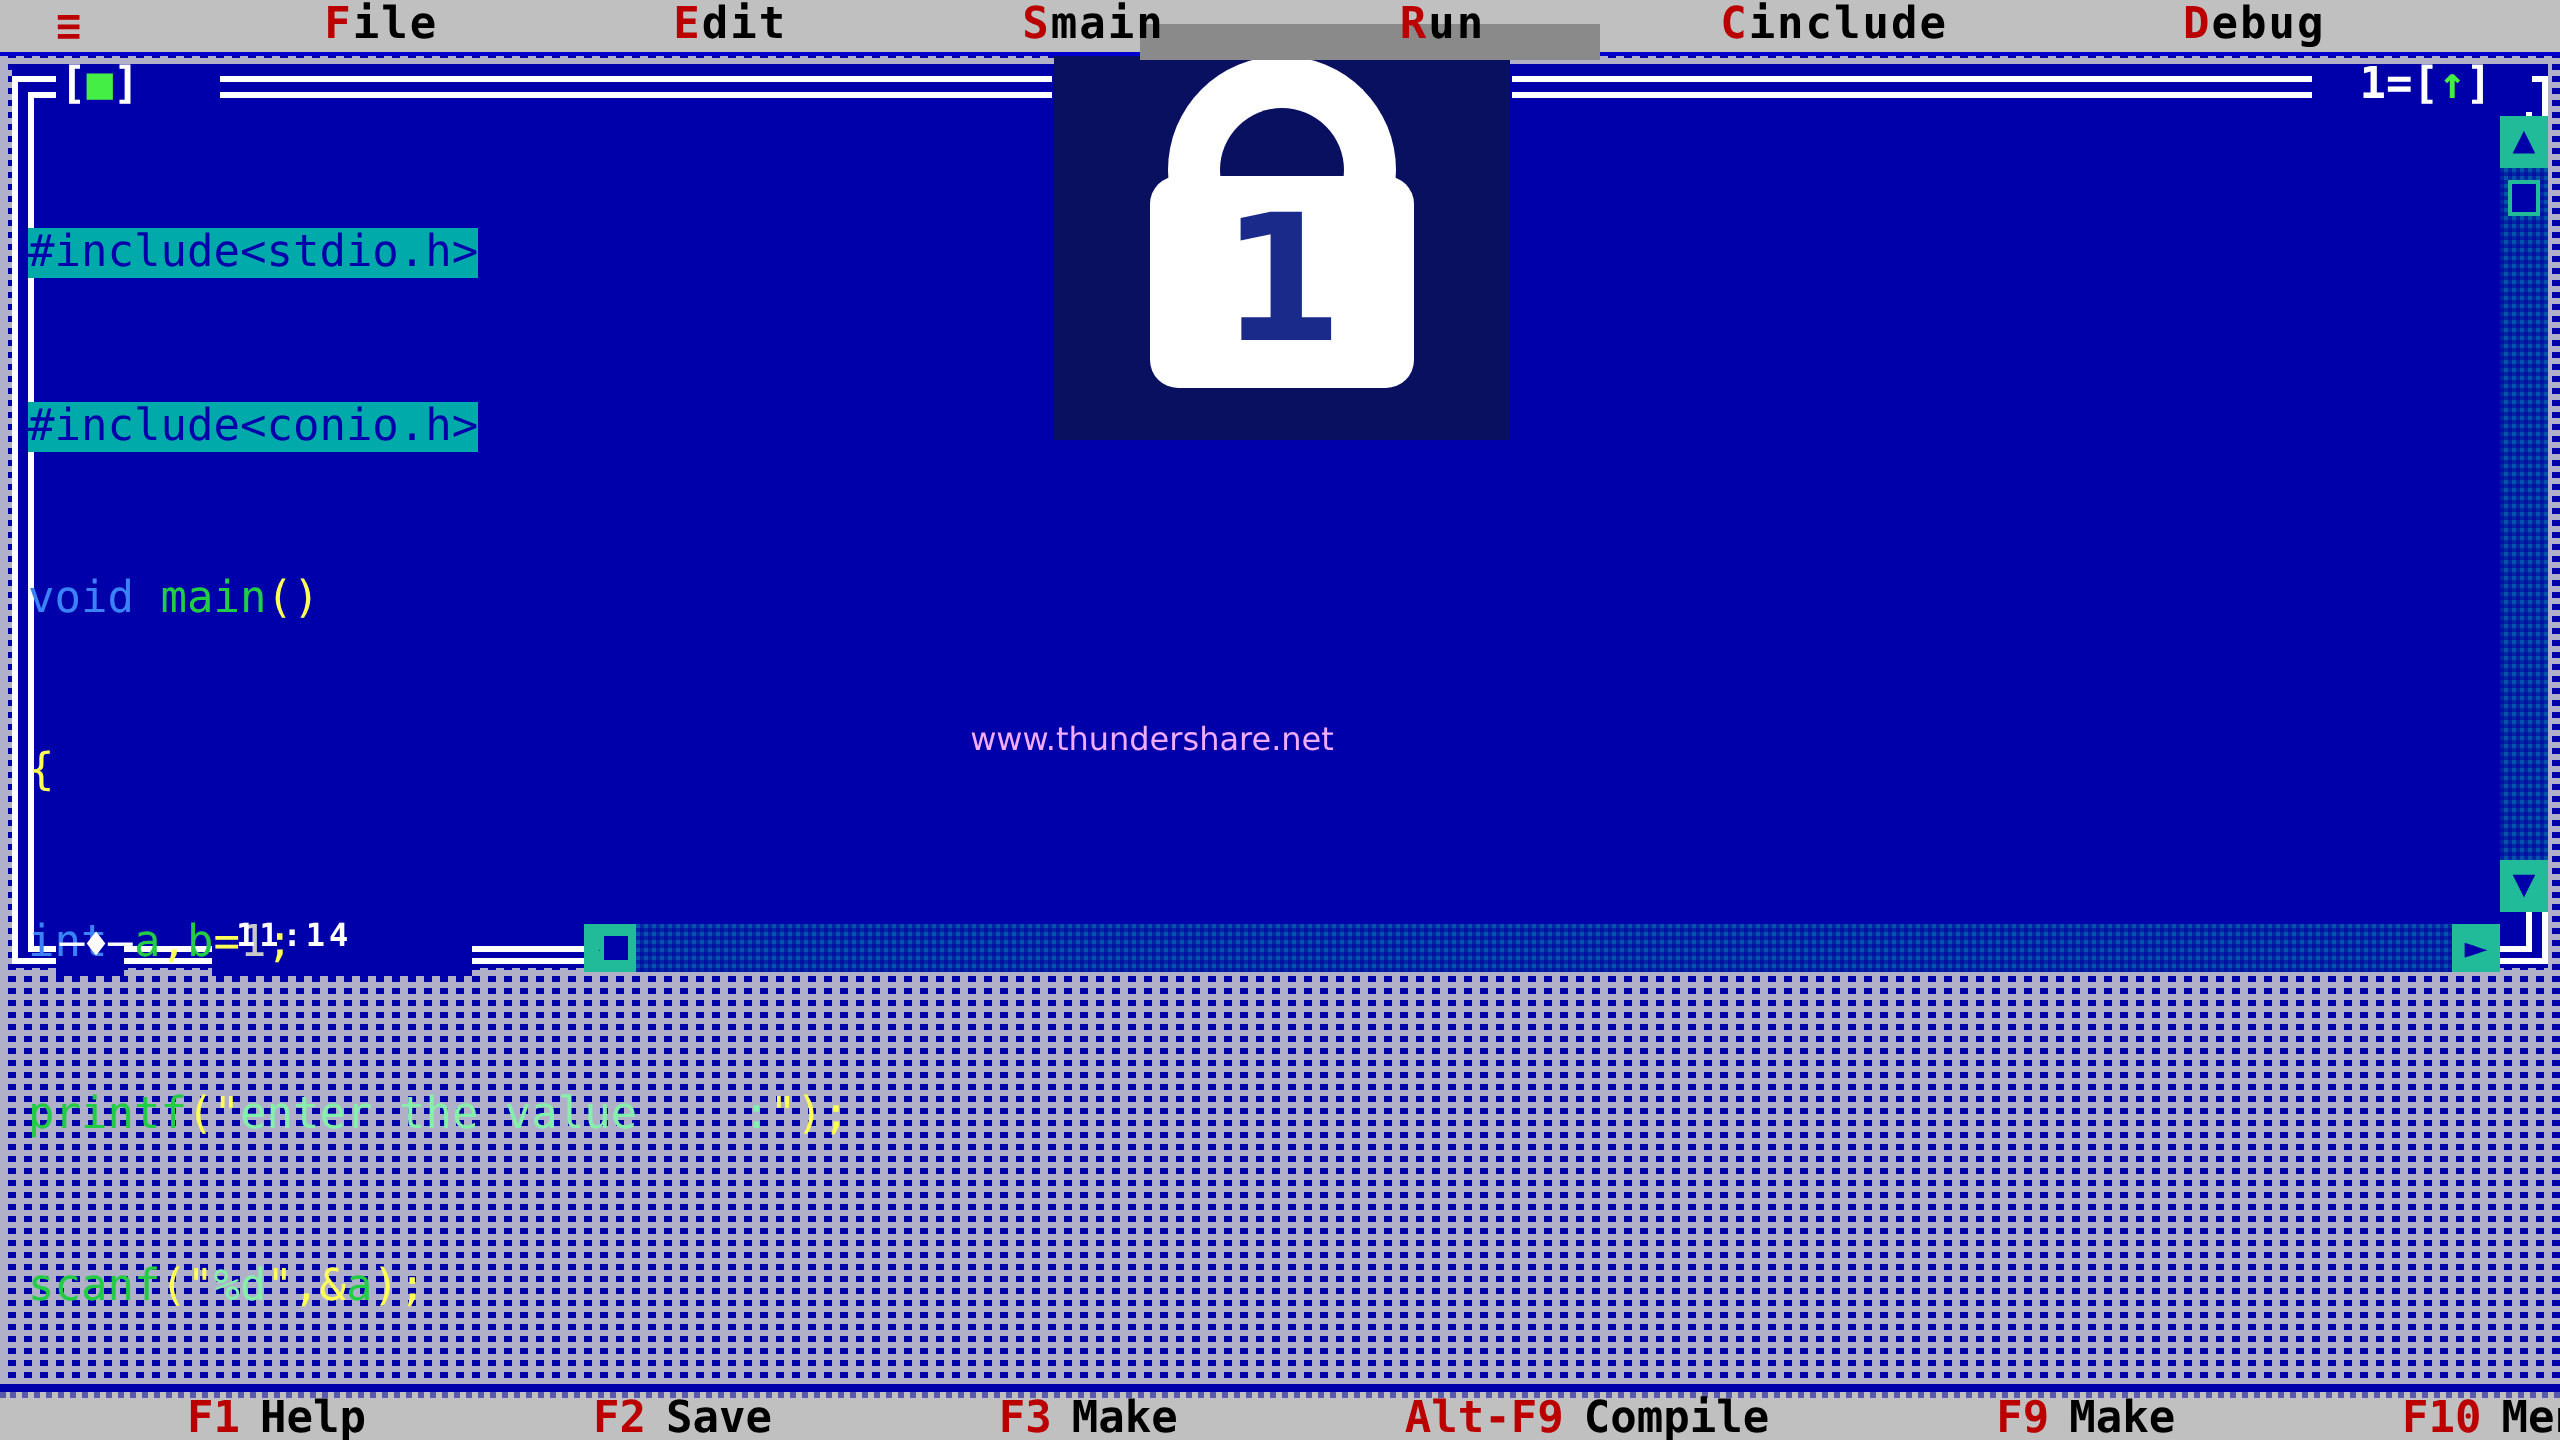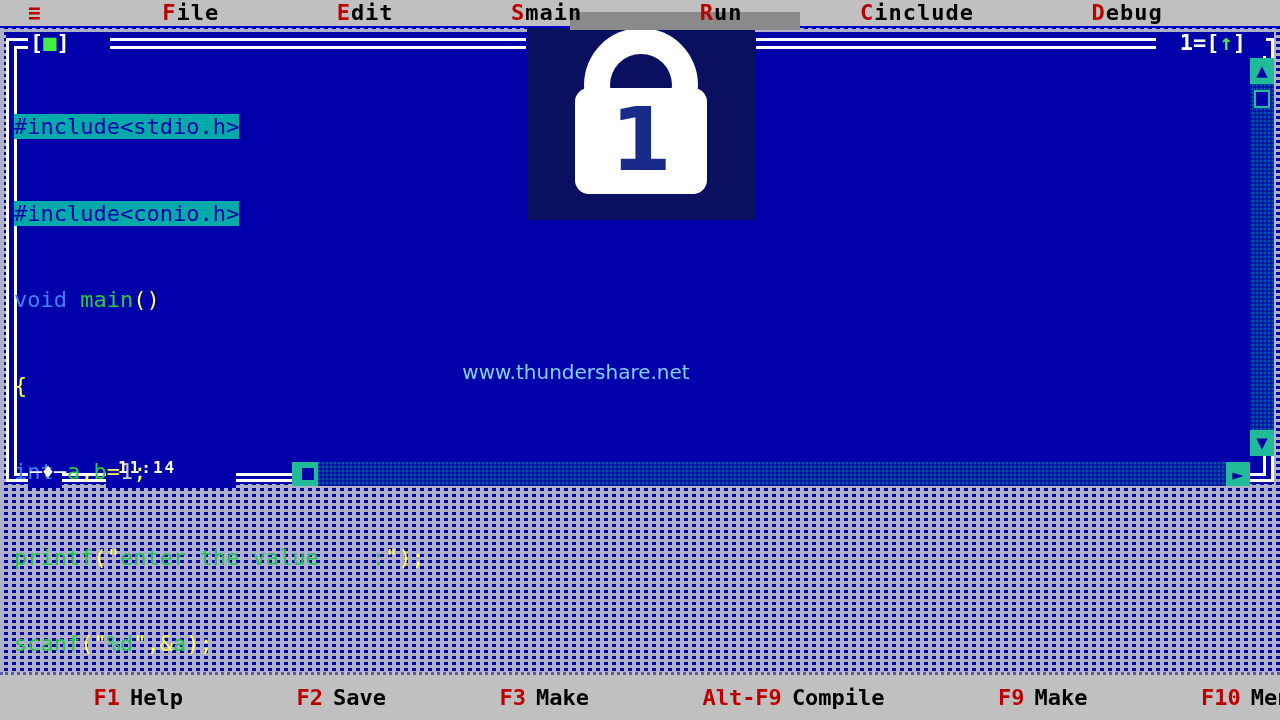--- a/index.html
+++ b/index.html
@@ -106,21 +106,21 @@
     line-height: 28.7px;
     color: #ffffff;
     white-space: pre;
     z-index: 12;
   }
   .ln { height: 28.7px; white-space: pre; }
   .sel   { background: #00aaaa; color: #0000aa; }
   .kw    { color: #3b82f6; }
   .fn    { color: #22cc44; }
   .punc  { color: #ffff55; }
-  .str   { color: #22c55e; }
+  .str   { color: #86efac; }
   .num   { color: #c8c8c8; }
   .id    { color: #22cc44; }
 
   
   #pos-ind {
     position: absolute; left: 118px; top: 458px;
     color: #ffffff; font-size: 16px; font-weight: bold;
     letter-spacing: 2px; z-index: 16; white-space: pre;
   }
   #resize-handle {
@@ -170,21 +170,21 @@
   #sb-v-thumb {
     position: absolute; left: 1254px; top: 90px;
     width: 16px; height: 18px; background: #0000aa;
     border: 2px solid #22bb99; z-index: 18;
   }
 
   
   #watermark {
     position: absolute; left: 0; top: 360px;
     width: 1152px; text-align: center;
-    color: #7dd3fc; font-size: 20px;
+    color: #f0abfc; font-size: 16px;
     font-family: "DejaVu Sans", "Liberation Sans", sans-serif;
     letter-spacing: 0px;
     z-index: 20;
   }
 
   
   #logo {
     position: absolute; left: 527px; top: 0px;
     width: 228px; height: 220px;
     background: #0a1060;
@@ -210,21 +210,21 @@
     width: 132px; height: 106px;
     color: #1a2a8a;
     font-family: "DejaVu Sans", "Liberation Sans", sans-serif;
     font-size: 88px; font-weight: bold;
     line-height: 104px; text-align: center;
   }
 
   
   #fnbar {
     position: absolute; left: 0; bottom: 0;
-    width: 1280px; height: 48px;
+    width: 1280px; height: 24px;
     background: #c0c0c0;
     border-top: 3px dotted #5a5aaa;
     display: flex; align-items: center;
     z-index: 40;
   }
   .fn-item {
     color: #000000;
     font-size: 22px; font-weight: bold;
     white-space: pre; line-height: 26px;
     cursor: default;

